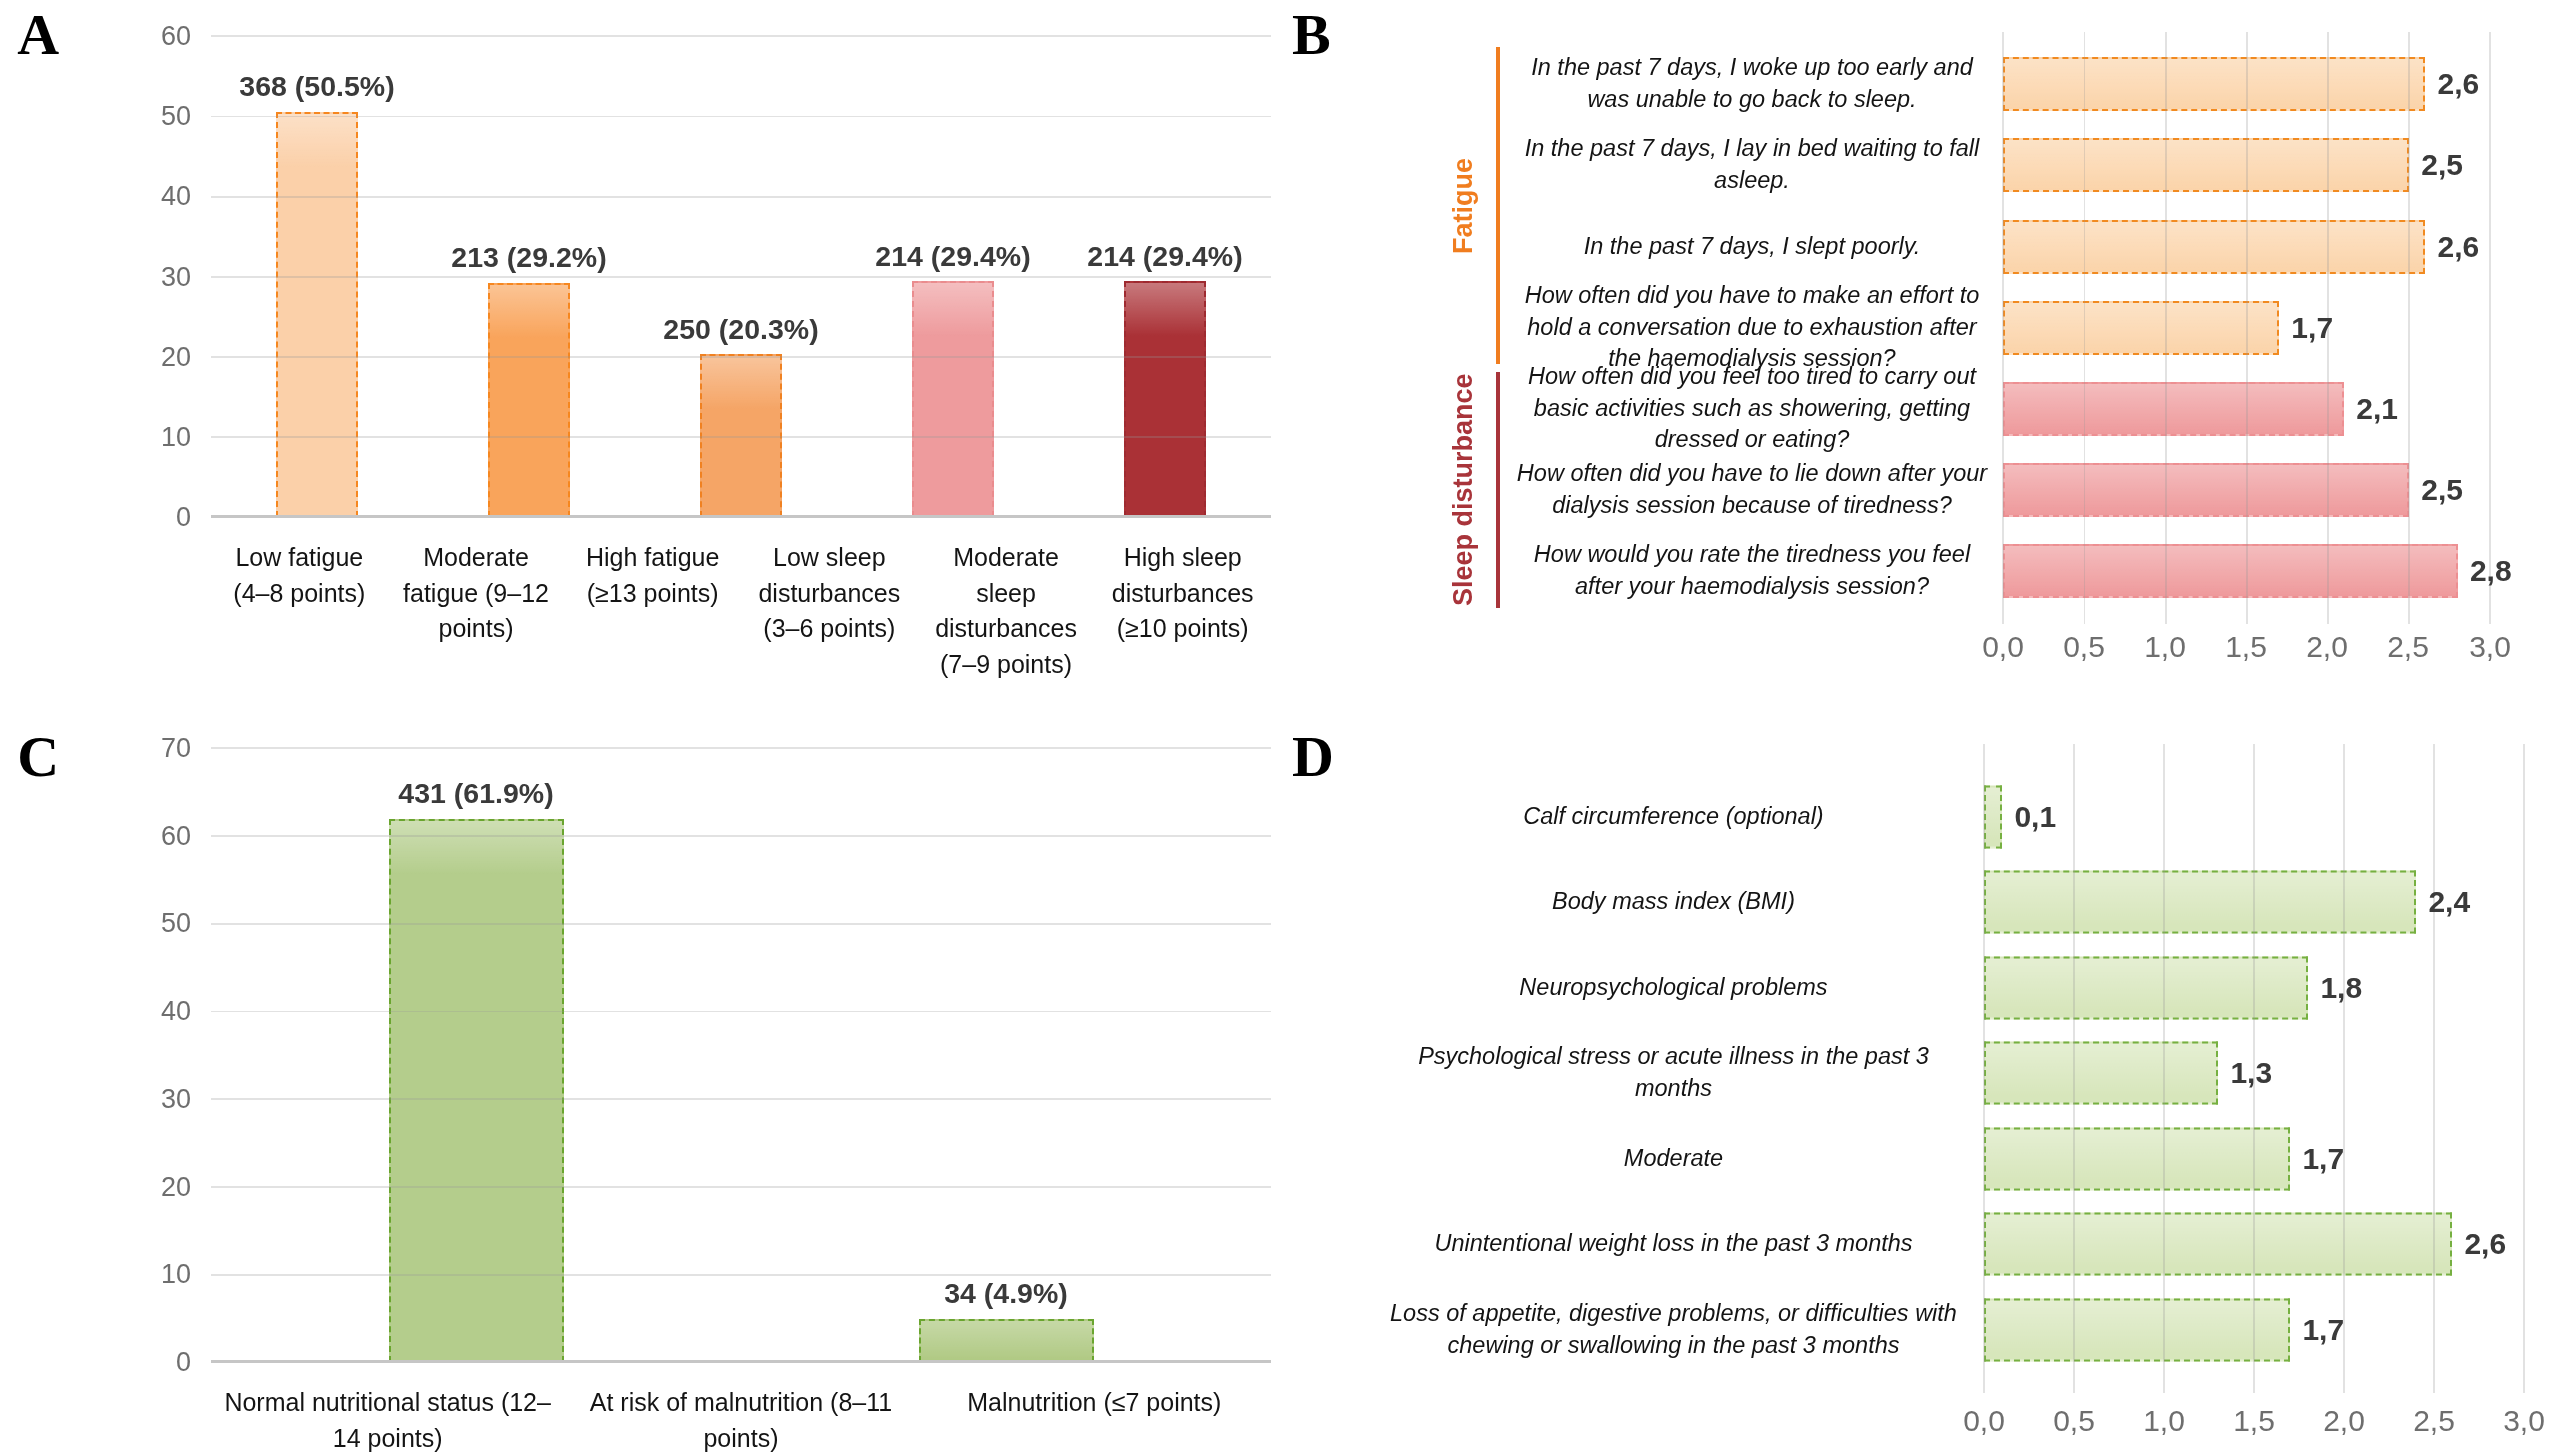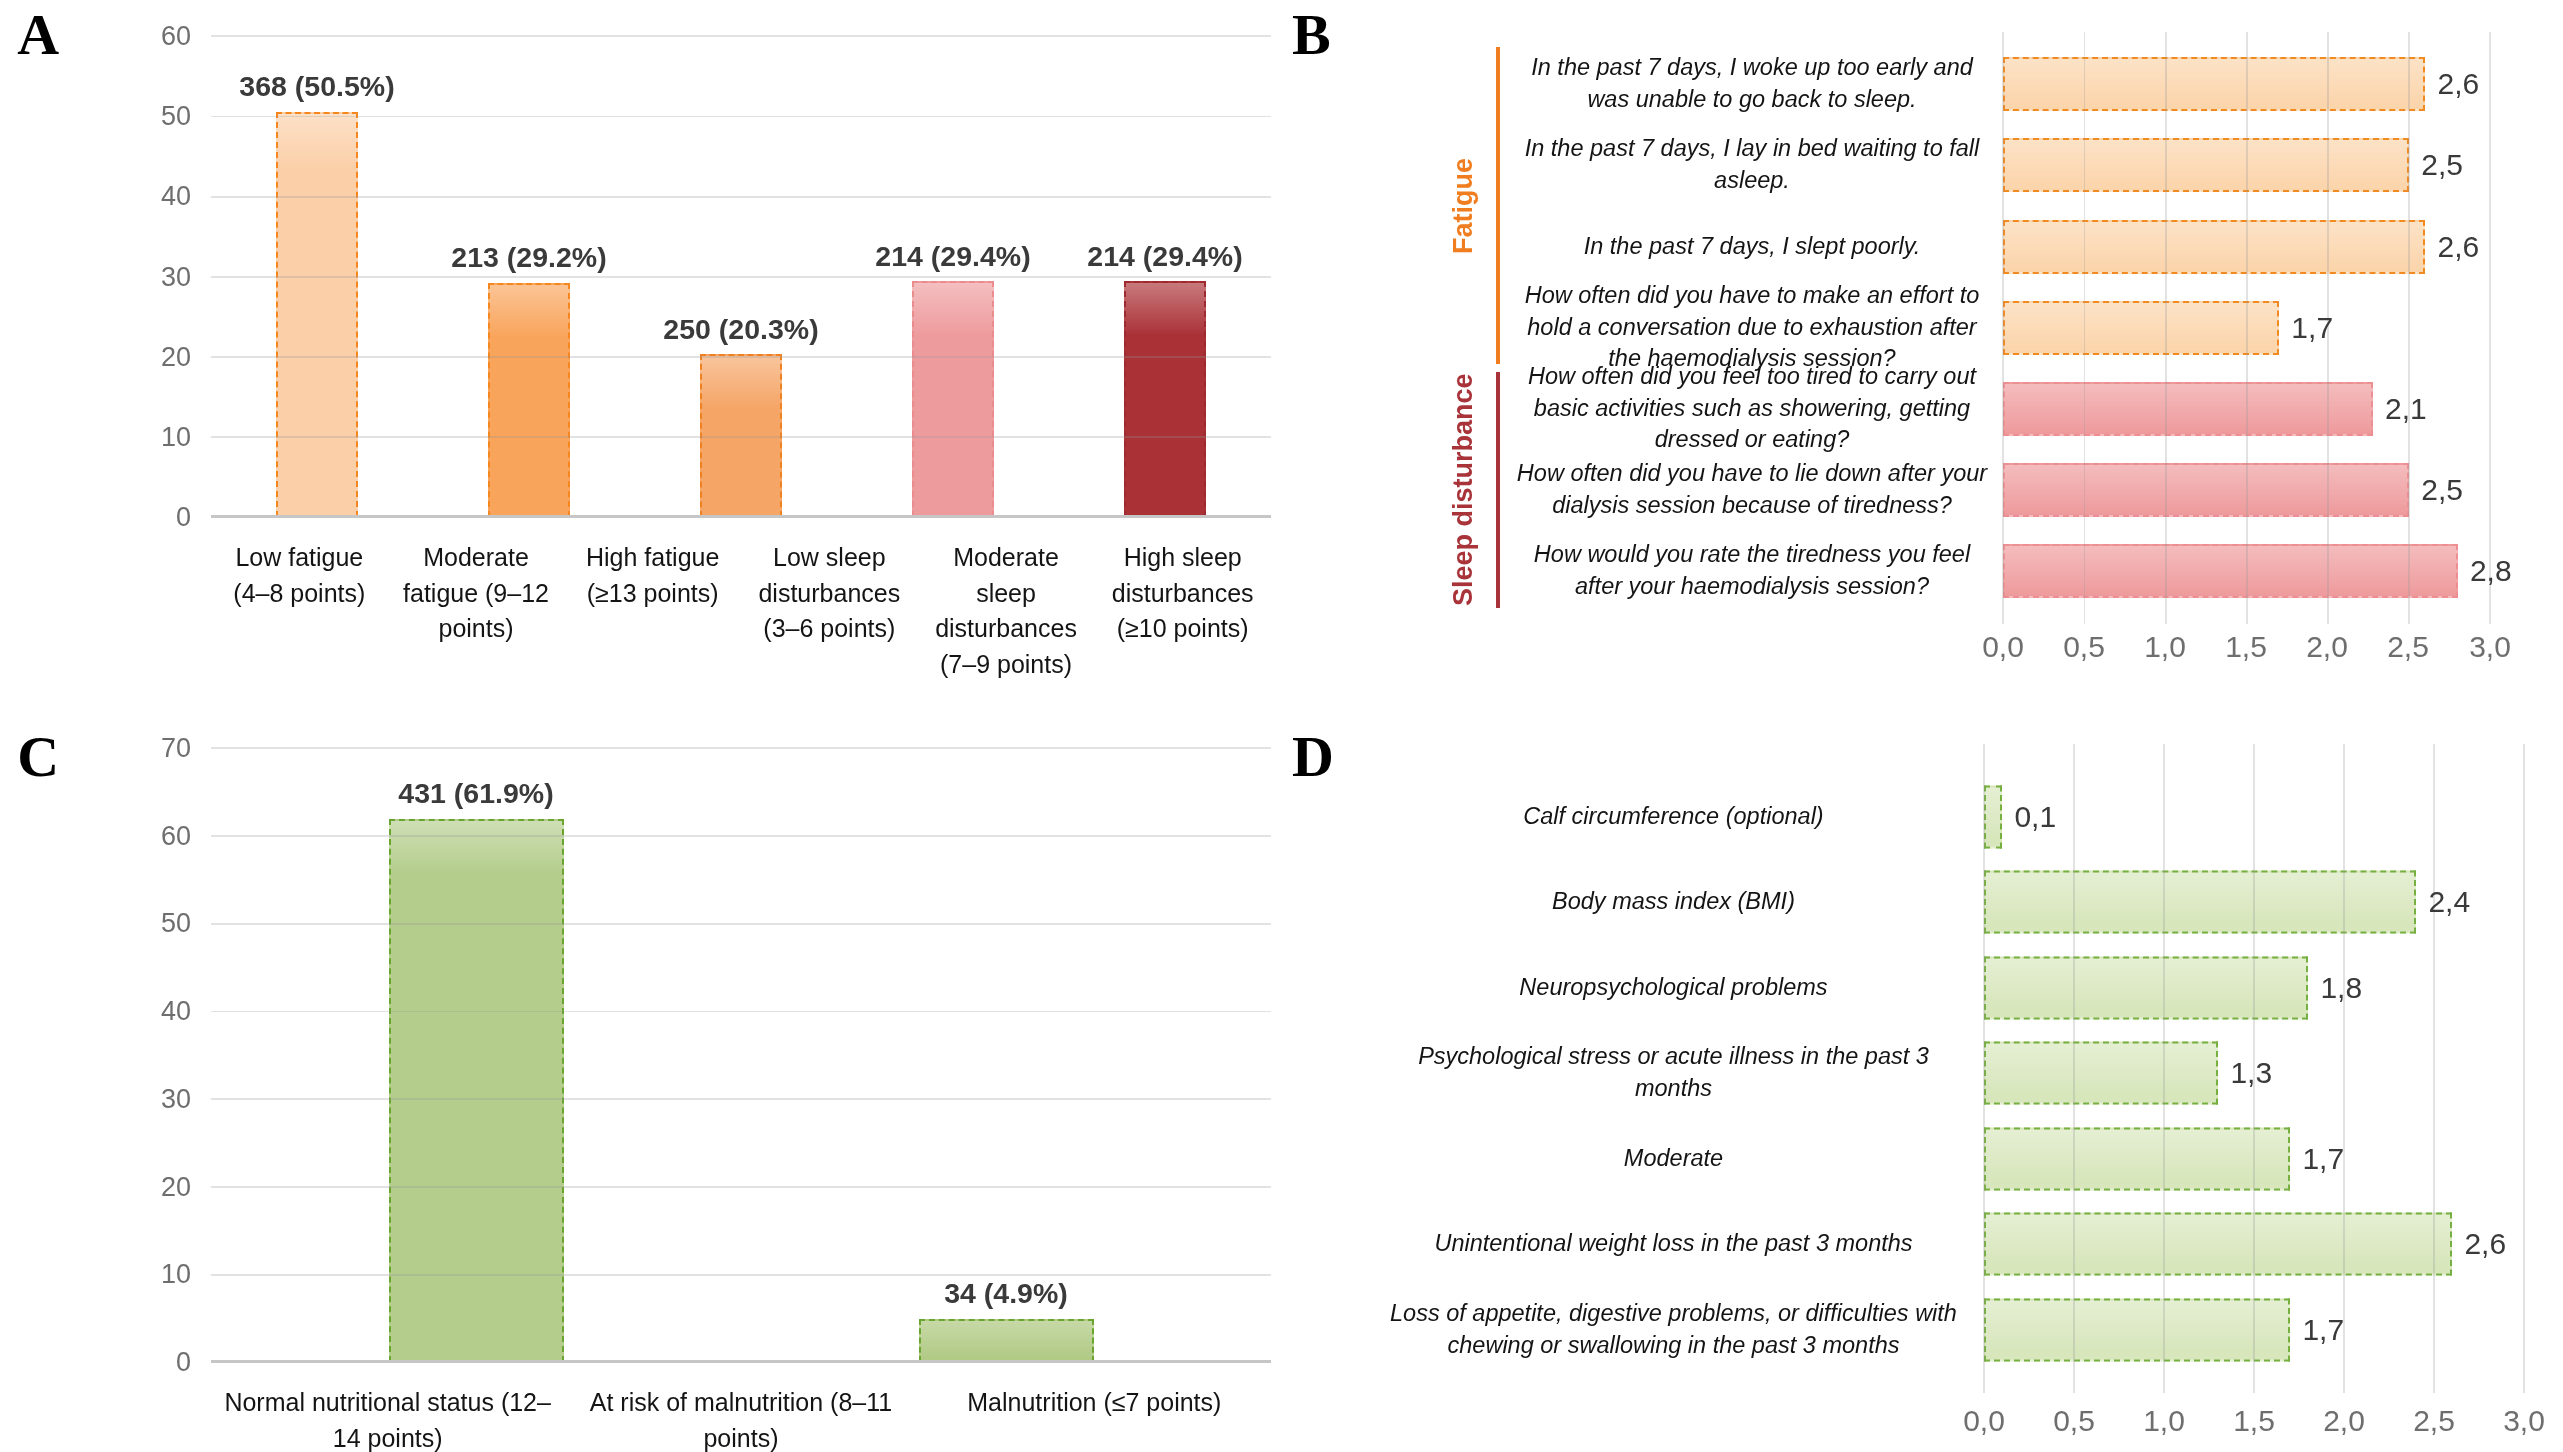--- a/index.html
+++ b/index.html
@@ -37,21 +37,21 @@
   .vcat{flex:1;text-align:center;font-size:25px;line-height:1.42;color:#141414;padding:0 8.7px;}
 
   
   .hgrid{position:absolute;z-index:2;pointer-events:none;}
   .vline{position:absolute;top:0;bottom:0;width:1.9px;background:rgba(150,150,150,0.28);}
   .hrow-label{position:absolute;z-index:5;display:flex;align-items:center;justify-content:center;
               text-align:center;font-size:23.5px;line-height:1.35;color:#141414;font-style:italic;}
   .htrack{position:absolute;}
   .hbar{position:absolute;left:0;top:50%;transform:translateY(-50%);box-sizing:border-box;}
   .hval{position:absolute;z-index:5;top:50%;transform:translateY(-50%);
-        font-size:30px;font-weight:400;color:#3A3A3A;white-space:nowrap;}
+        font-size:30px;font-weight:700;color:#3A3A3A;white-space:nowrap;}
   .xtick{position:absolute;transform:translateX(-50%);font-size:30px;color:#6E6E6E;white-space:nowrap;}
   .gline{position:absolute;z-index:5;width:4.3px;}
   .gtext{position:absolute;z-index:5;writing-mode:vertical-rl;transform:rotate(180deg);
          display:flex;align-items:center;justify-content:center;
          font-size:27px;font-weight:700;white-space:nowrap;}
 </style>
 </head>
 <body>
 
 <div class="canvas">
@@ -122,21 +122,21 @@
         <div class="htrack" style="left: 721px; top: 206px; width: 487px; height: 81px;">
           <div class="hbar" style="width: 86.6667%; height: 54px; background: linear-gradient(rgba(255, 255, 255, 0.35) 0px, rgba(255, 255, 255, 0) 53px), rgb(251, 211, 168); border: 2.5px dashed rgb(241, 138, 32);"></div>
           <div class="hval" style="left: calc(86.6667% + 12.4px);">2,6</div>
         </div>
         <div class="hrow-label" style="left: 230px; top: 287px; width: 480px; height: 81px;">How often did you have to make an effort to hold a conversation due to exhaustion after the haemodialysis session?</div>
         <div class="htrack" style="left: 721px; top: 287px; width: 487px; height: 81px;">
           <div class="hbar" style="width: 56.6667%; height: 54px; background: linear-gradient(rgba(255, 255, 255, 0.35) 0px, rgba(255, 255, 255, 0) 53px), rgb(251, 211, 168); border: 2.5px dashed rgb(241, 138, 32);"></div>
           <div class="hval" style="left: calc(56.6667% + 12.4px);">1,7</div>
         </div>
         <div class="hrow-label" style="left: 230px; top: 368px; width: 480px; height: 81px;">How often did you feel too tired to carry out basic activities such as showering, getting dressed or eating?</div>
-        <div class="htrack" style="left: 721px; top: 368px; width: 487px; height: 81px; padding-left: 41px;">
+        <div class="htrack" style="left: 721px; top: 368px; width: 487px; height: 81px;">
           <div class="hbar" style="width: 70%; height: 54px; background: linear-gradient(rgba(255, 255, 255, 0.35) 0px, rgba(255, 255, 255, 0) 53px), rgb(238, 152, 154); border: 2.5px dashed rgb(237, 143, 146);"></div>
           <div class="hval" style="left: calc(70% + 12.4px);">2,1</div>
         </div>
         <div class="hrow-label" style="left: 230px; top: 449px; width: 480px; height: 81px;">How often did you have to lie down after your dialysis session because of tiredness?</div>
         <div class="htrack" style="left: 721px; top: 449px; width: 487px; height: 81px;">
           <div class="hbar" style="width: 83.3333%; height: 54px; background: linear-gradient(rgba(255, 255, 255, 0.35) 0px, rgba(255, 255, 255, 0) 53px), rgb(238, 152, 154); border: 2.5px dashed rgb(237, 143, 146);"></div>
           <div class="hval" style="left: calc(83.3333% + 12.4px);">2,5</div>
         </div>
         <div class="hrow-label" style="left: 230px; top: 530px; width: 480px; height: 81px;">How would you rate the tiredness you feel after your haemodialysis session?</div>
         <div class="htrack" style="left: 721px; top: 530px; width: 487px; height: 81px;">

